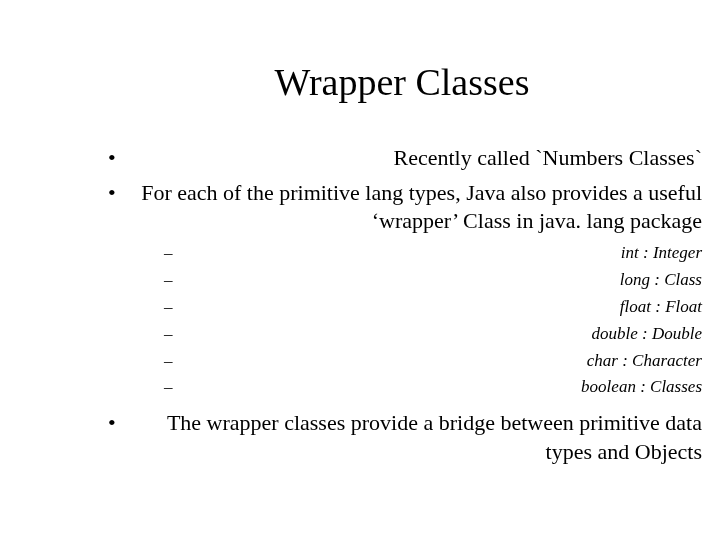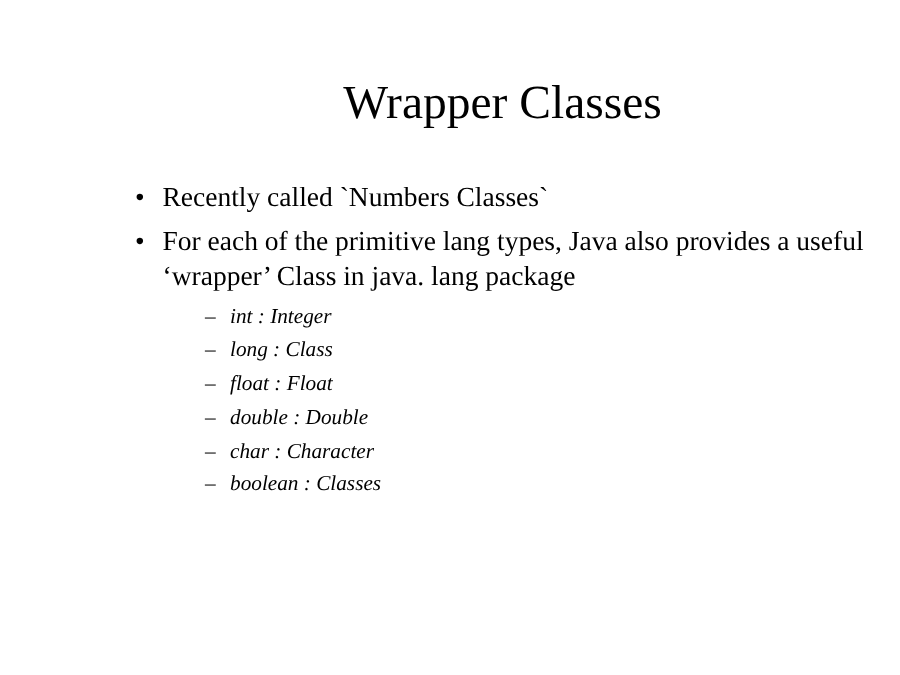--- a/index.html
+++ b/index.html
@@ -22,20 +22,21 @@
     text-align: center;
     font-size: 38px;
     margin: 0 0 40px 0;
     font-weight: normal;
   }
   ul.level1 {
     list-style: none;
     padding: 0;
     margin: 0;
     font-size: 22px;
+    text-align: right;
   }
   ul.level1 > li {
     position: relative;
     padding-left: 28px;
     margin: 0 0 6px 0;
     line-height: 1.3;
   }
   ul.level1 > li::before {
     content: "•";
     position: absolute;
@@ -77,14 +78,17 @@
       <span>For each of the primitive lang types, Java also provides a useful ‘wrapper’ Class  in  java. lang  package</span>
       <ul class="level2">
         <li><span>int : Integer</span></li>
         <li><span>long : Class</span></li>
         <li><span>float : Float</span></li>
         <li><span>double : Double</span></li>
         <li><span>char : Character</span></li>
         <li><span>boolean : Classes</span></li>
       </ul>
     </li>
+    <li>
+      <span>The wrapper classes provide a bridge between primitive data types and Objects</span>
+    </li>
   </ul>
 </div>
 
 </body></html>

